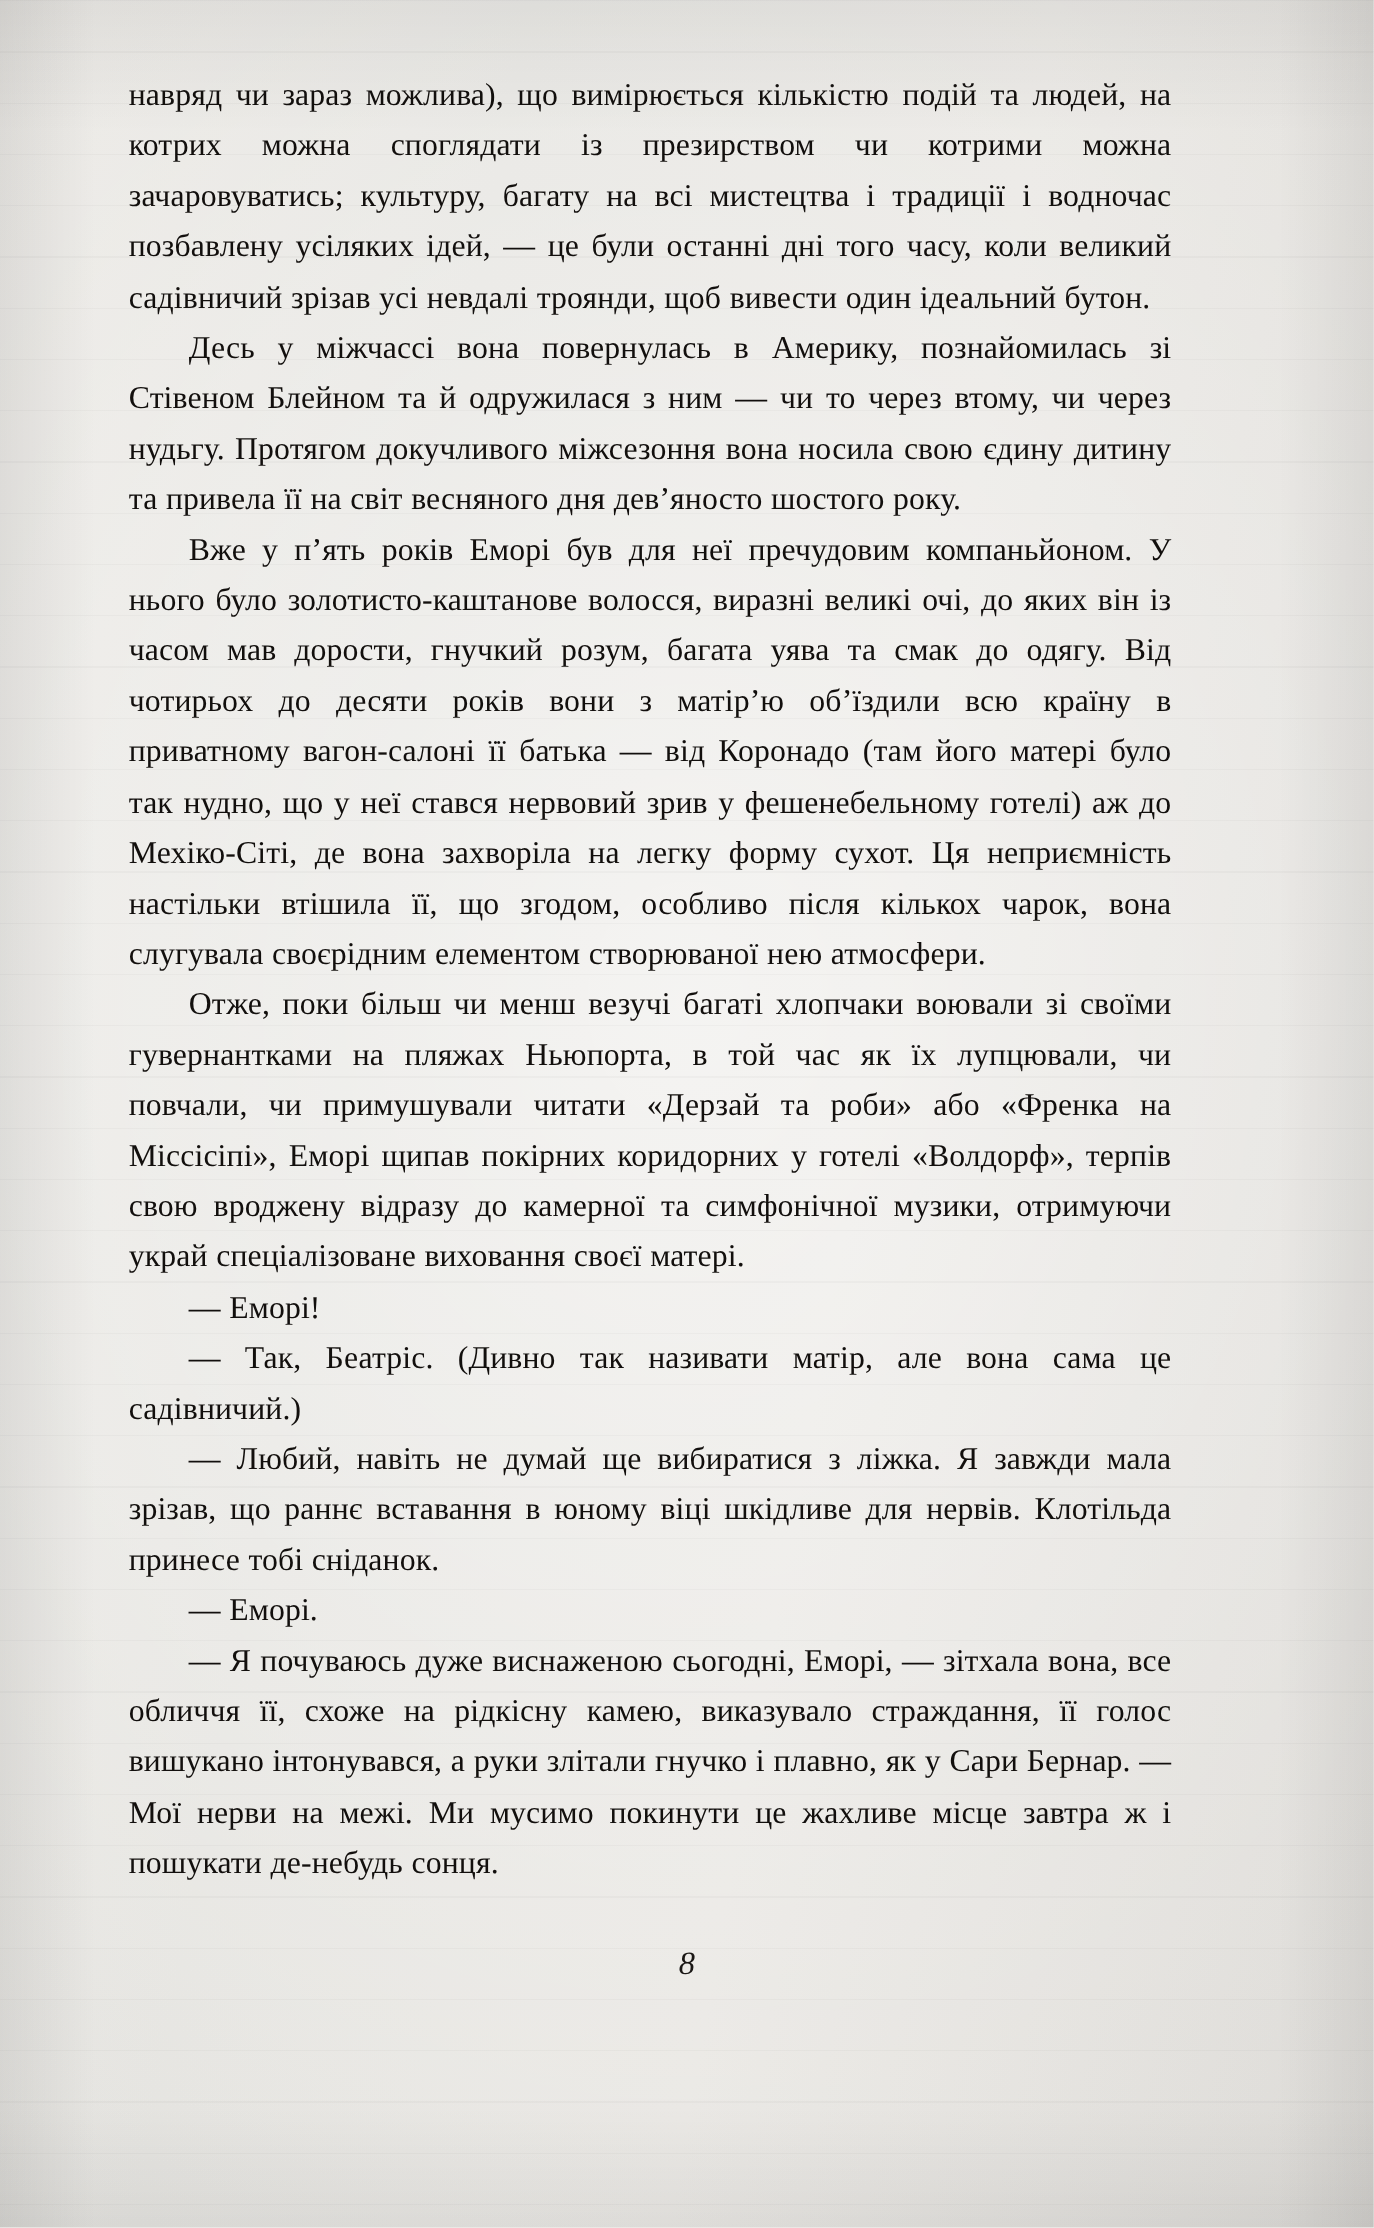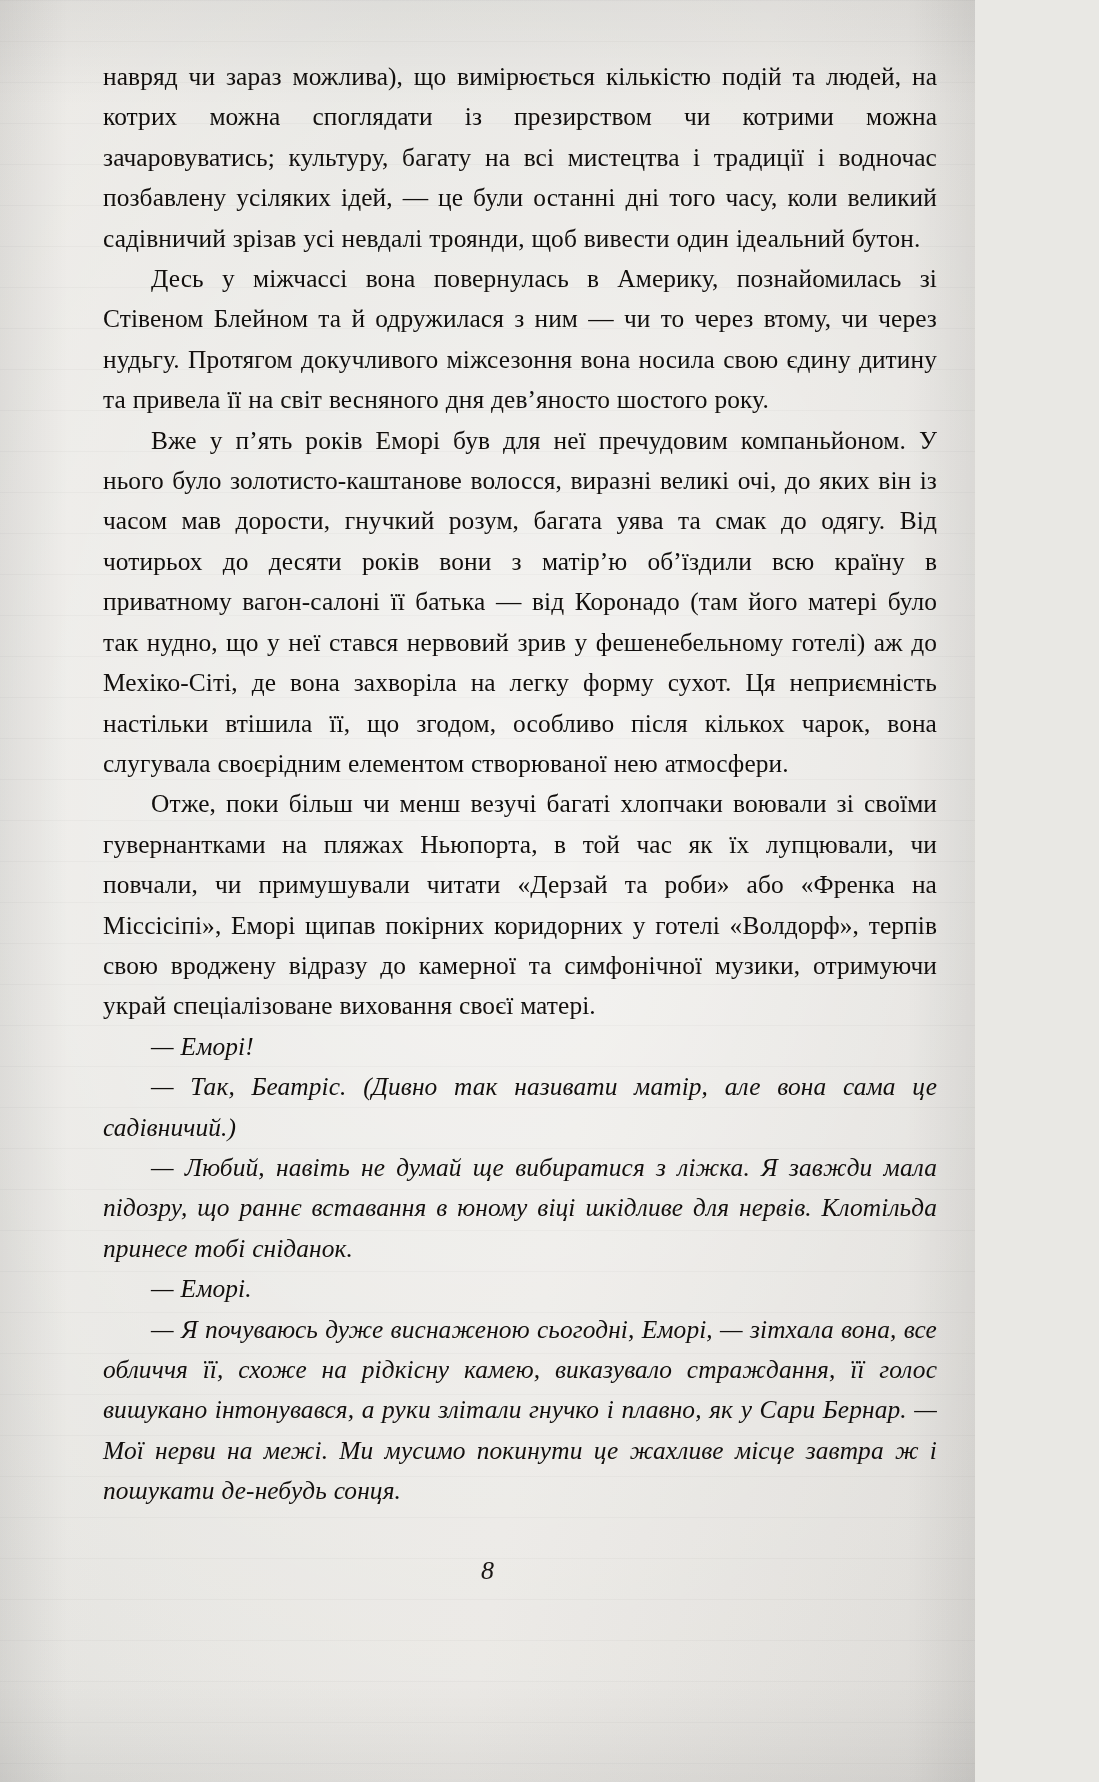--- a/index.html
+++ b/index.html
@@ -10,21 +10,21 @@
     width: 1099px;
     height: 1782px;
     background: #e9e8e4;
     font-family: "Liberation Serif", serif;
     color: #14110f;
     overflow: hidden;
   }
   
   .page {
     position: relative;
-    width: 975px;
+    width: 1099px;
     height: 1782px;
     box-sizing: border-box;
     background:
       radial-gradient(ellipse 120% 90% at 50% 45%, rgba(255,255,255,0.55) 0%, rgba(255,255,255,0.10) 55%, rgba(0,0,0,0.05) 100%),
       linear-gradient(100deg, #eceae6 0%, #e6e5e1 30%, #e9e7e3 60%, #dedcd8 100%);
   }
   .page:before {
     content: "";
     position: absolute;
     inset: 0;
@@ -48,21 +48,20 @@
   }
   .para {
     margin: 0;
     text-indent: 48px;
   }
   .para.no-indent {
     text-indent: 0;
   }
   .para.dialogue {
     text-indent: 48px;
-    font-style: italic;
   }
   .folio {
     position: absolute;
     left: 0;
     right: 0;
     top: 1556px;
     text-align: center;
     font-style: italic;
     font-size: 26px;
     color: #1a1715;
@@ -84,19 +83,19 @@
 <div class="page">
   <div class="showthrough"></div>
 
   <div class="text-block">
     <p class="para no-indent">навряд чи зараз можлива), що вимірюється кількістю подій та людей, на котрих можна споглядати із презирством чи котрими можна зачаровуватись; культуру, багату на всі мистецтва і традиції і водночас позбавлену усіляких ідей, — це були останні дні того часу, коли великий садівничий зрізав усі невдалі троянди, щоб вивести один ідеальний бутон.</p>
     <p class="para">Десь у міжчассі вона повернулась в Америку, познайомилась зі Стівеном Блейном та й одружилася з ним — чи то через втому, чи через нудьгу. Протягом докучливого міжсезоння вона носила свою єдину дитину та привела її на світ весняного дня дев’яносто шостого року.</p>
     <p class="para">Вже у п’ять років Еморі був для неї пречудовим компаньйоном. У нього було золотисто-каштанове волосся, виразні великі очі, до яких він із часом мав дорости, гнучкий розум, багата уява та смак до одягу. Від чотирьох до десяти років вони з матір’ю об’їздили всю країну в приватному вагон-салоні її батька — від Коронадо (там його матері було так нудно, що у неї стався нервовий зрив у фешенебельному готелі) аж до Мехіко-Сіті, де вона захворіла на легку форму сухот. Ця неприємність настільки втішила її, що згодом, особливо після кількох чарок, вона слугувала своєрідним елементом створюваної нею атмосфери.</p>
     <p class="para">Отже, поки більш чи менш везучі багаті хлопчаки воювали зі своїми гувернантками на пляжах Ньюпорта, в той час як їх лупцювали, чи повчали, чи примушували читати «Дерзай та роби» або «Френка на Міссісіпі», Еморі щипав покірних коридорних у готелі «Волдорф», терпів свою вроджену відразу до камерної та симфонічної музики, отримуючи украй спеціалізоване виховання своєї матері.</p>
     <p class="para dialogue">— Еморі!</p>
     <p class="para dialogue">— Так, Беатріс. (Дивно так називати матір, але вона сама це садівничий.)</p>
-    <p class="para dialogue">— Любий, навіть не думай ще вибиратися з ліжка. Я завжди мала підозру, що раннє вставання в юному віці шкідливе для нервів. Клотільда принесе тобі сніданок.</p>
+    <p class="para dialogue">— Любий, навіть не думай ще вибиратися з ліжка. Я завжди мала зрізав, що раннє вставання в юному віці шкідливе для нервів. Клотільда принесе тобі сніданок.</p>
     <p class="para dialogue">— Еморі.</p>
     <p class="para dialogue">— Я почуваюсь дуже виснаженою сьогодні, Еморі, — зітхала вона, все обличчя її, схоже на рідкісну камею, виказувало страждання, її голос вишукано інтонувався, а руки злітали гнучко і плавно, як у Сари Бернар. — Мої нерви на межі. Ми мусимо покинути це жахливе місце завтра ж і пошукати де-небудь сонця.</p>
   </div>
 
   <div class="folio">8</div>
 </div>
 
 </body></html>

